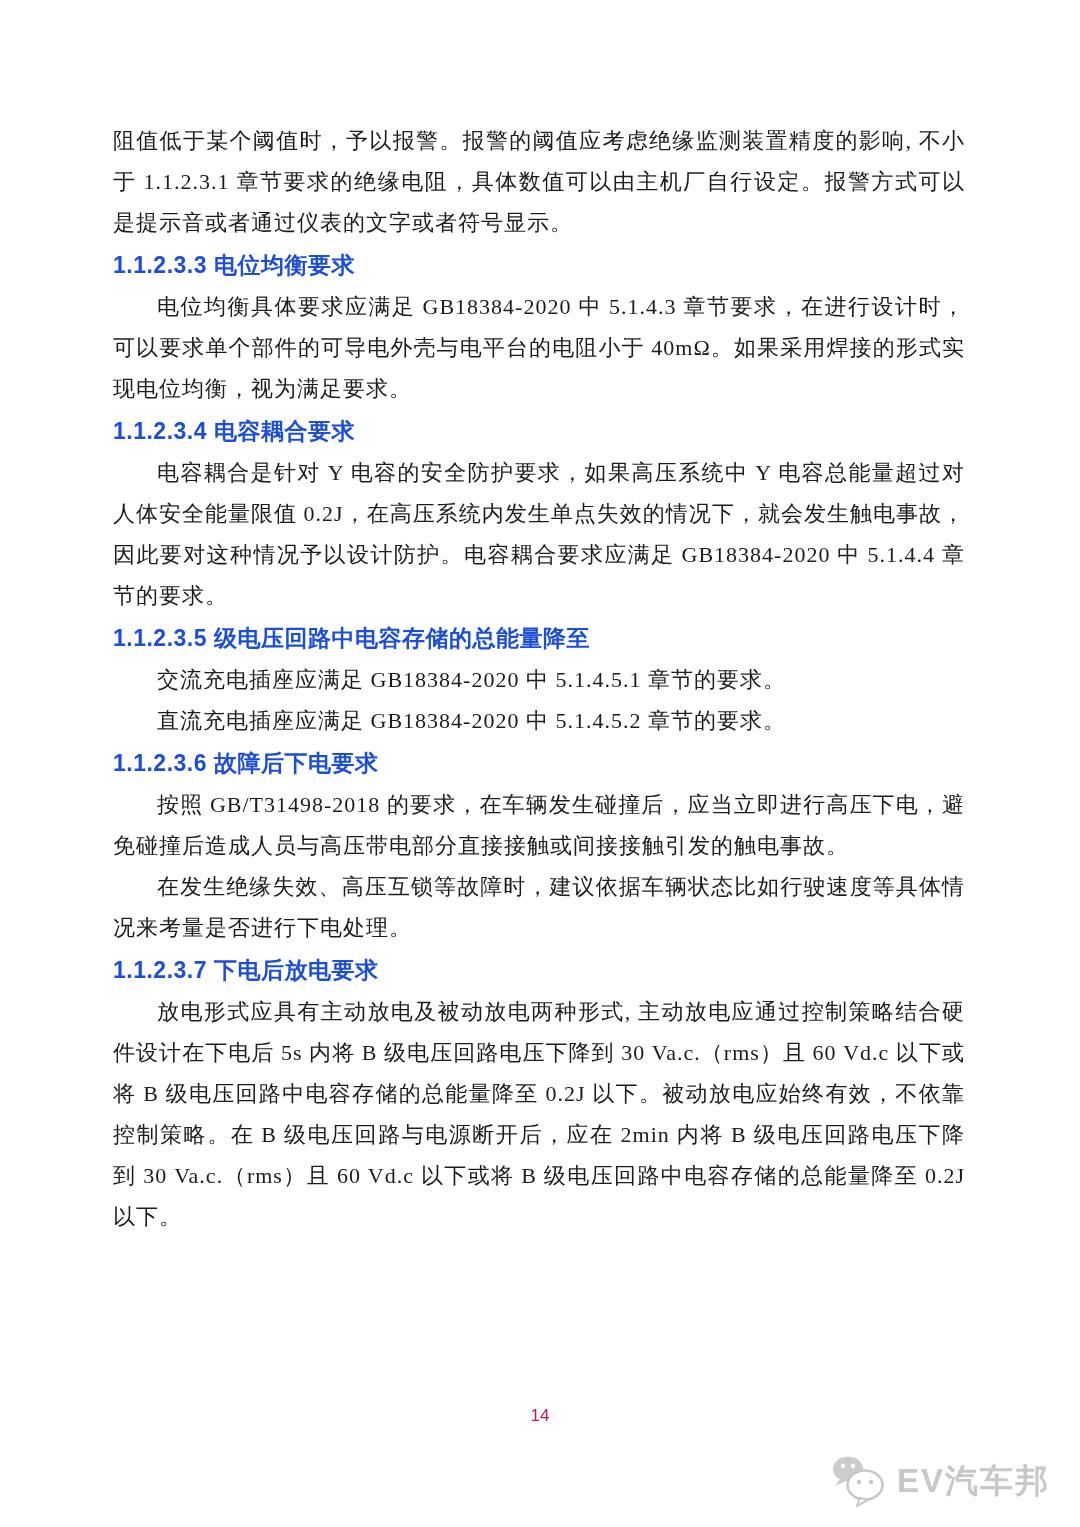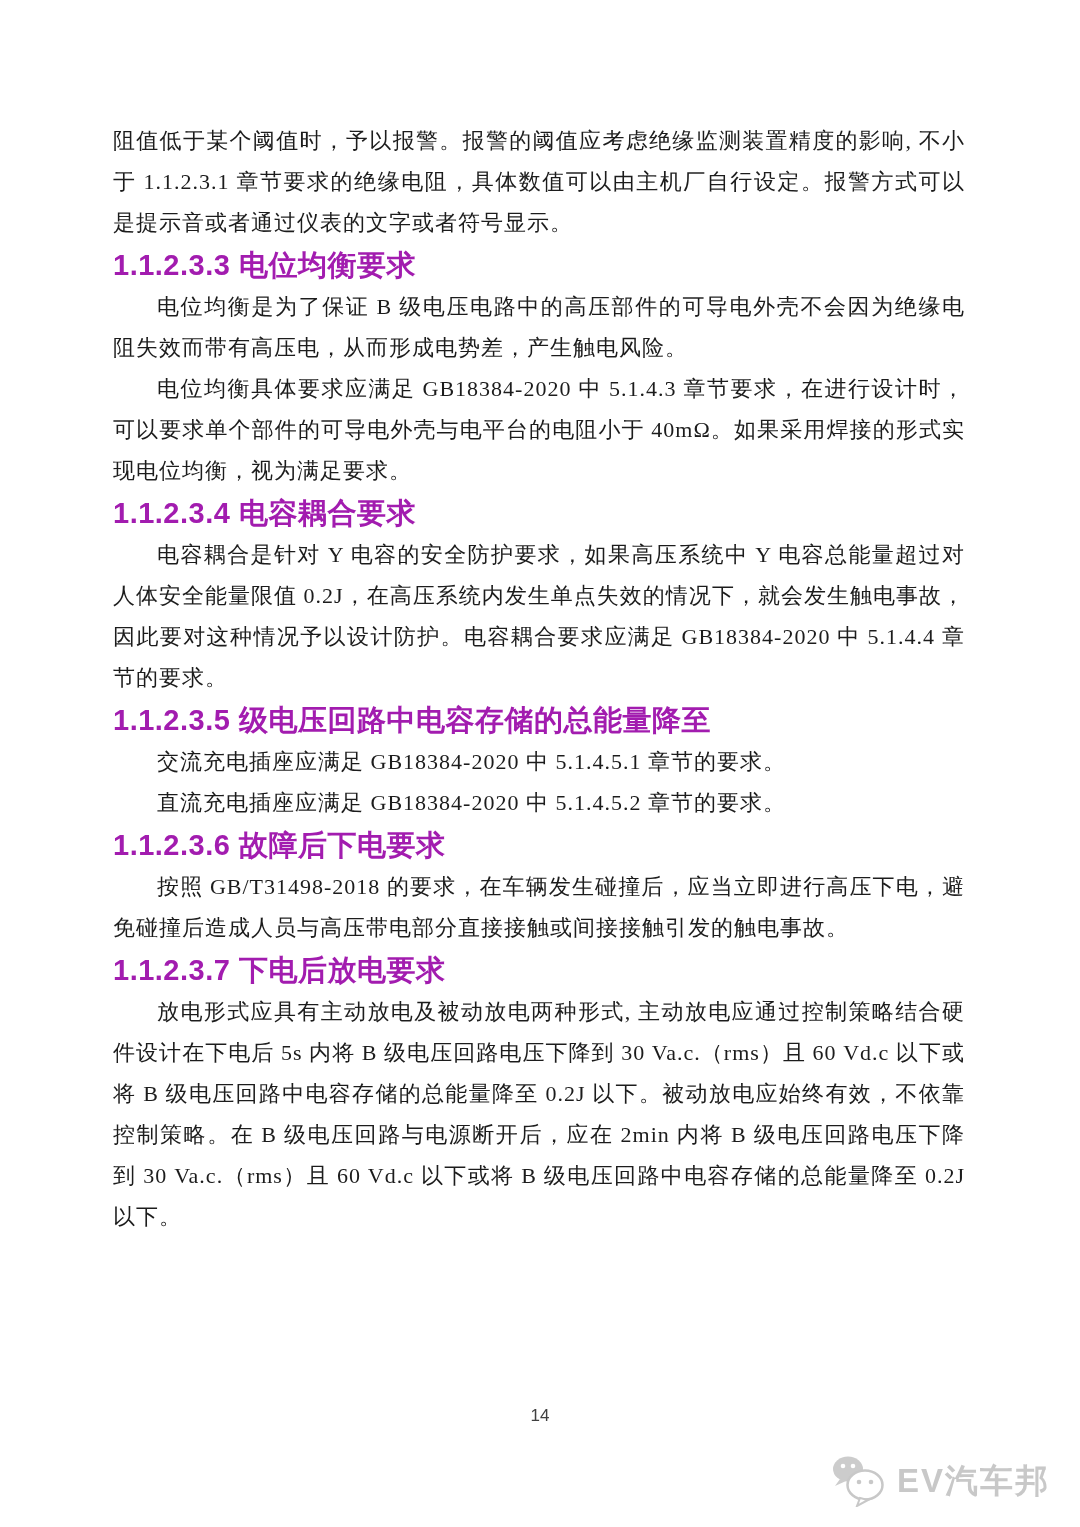--- a/index.html
+++ b/index.html
@@ -23,36 +23,36 @@
     line-height: 41px;
     text-align: justify;
     margin: 0;
     text-indent: 2em;
     letter-spacing: 1px;
     word-break: break-all;
   }
   .para.no-indent { text-indent: 0; }
   .heading {
     font-family: "Liberation Sans", "DejaVu Sans", sans-serif;
-    font-size: 29px;
+    font-size: 23px;
     font-weight: 700;
     line-height: 41px;
     margin: 2px 0 0 0;
-    color: #a21caf;
+    color: #1d4ed8;
     letter-spacing: 0.5px;
   }
   .page-number {
     position: absolute;
     top: 1406px;
     left: 0;
     width: 100%;
     text-align: center;
     font-family: "Liberation Sans", "DejaVu Sans", sans-serif;
     font-size: 17px;
-    color: #404040;
+    color: #be185d;
   }
   .footer-brand {
     position: absolute;
     top: 1455px;
     right: 30px;
     display: flex;
     align-items: center;
     gap: 10px;
   }
   .wechat-icon { display: inline-block; width: 58px; height: 52px; }
@@ -66,29 +66,29 @@
   }
 </style>
 </head>
 <body>
 
 <div class="page">
 
   <main class="content">
     <p class="para no-indent">阻值低于某个阈值时，予以报警。报警的阈值应考虑绝缘监测装置精度的影响, 不小于 1.1.2.3.1 章节要求的绝缘电阻，具体数值可以由主机厂自行设定。报警方式可以是提示音或者通过仪表的文字或者符号显示。</p>
     <h3 class="heading">1.1.2.3.3 电位均衡要求</h3>
-    <p class="para">电位均衡是为了保证 B 级电压电路中的高压部件的可导电外壳不会因为绝缘电阻失效而带有高压电，从而形成电势差，产生触电风险。</p>
     <p class="para">电位均衡具体要求应满足 GB18384-2020 中 5.1.4.3 章节要求，在进行设计时，可以要求单个部件的可导电外壳与电平台的电阻小于 40mΩ。如果采用焊接的形式实现电位均衡，视为满足要求。</p>
     <h3 class="heading">1.1.2.3.4 电容耦合要求</h3>
     <p class="para">电容耦合是针对 Y 电容的安全防护要求，如果高压系统中 Y 电容总能量超过对人体安全能量限值 0.2J，在高压系统内发生单点失效的情况下，就会发生触电事故，因此要对这种情况予以设计防护。电容耦合要求应满足 GB18384-2020 中 5.1.4.4 章节的要求。</p>
     <h3 class="heading">1.1.2.3.5 级电压回路中电容存储的总能量降至</h3>
     <p class="para">交流充电插座应满足 GB18384-2020 中 5.1.4.5.1 章节的要求。</p>
     <p class="para">直流充电插座应满足 GB18384-2020 中 5.1.4.5.2 章节的要求。</p>
     <h3 class="heading">1.1.2.3.6 故障后下电要求</h3>
     <p class="para">按照 GB/T31498-2018 的要求，在车辆发生碰撞后，应当立即进行高压下电，避免碰撞后造成人员与高压带电部分直接接触或间接接触引发的触电事故。</p>
+    <p class="para">在发生绝缘失效、高压互锁等故障时，建议依据车辆状态比如行驶速度等具体情况来考量是否进行下电处理。</p>
     <h3 class="heading">1.1.2.3.7 下电后放电要求</h3>
     <p class="para">放电形式应具有主动放电及被动放电两种形式, 主动放电应通过控制策略结合硬件设计在下电后 5s 内将 B 级电压回路电压下降到 30 Va.c.（rms）且 60 Vd.c 以下或将 B 级电压回路中电容存储的总能量降至 0.2J 以下。被动放电应始终有效，不依靠控制策略。在 B 级电压回路与电源断开后，应在 2min 内将 B 级电压回路电压下降到 30 Va.c.（rms）且 60 Vd.c 以下或将 B 级电压回路中电容存储的总能量降至 0.2J 以下。</p>
   </main>
 
   <div class="page-number">14</div>
 
   <div class="footer-brand">
     <span class="wechat-icon">
       <svg viewBox="0 0 58 52" width="58" height="52" xmlns="http://www.w3.org/2000/svg">
 

